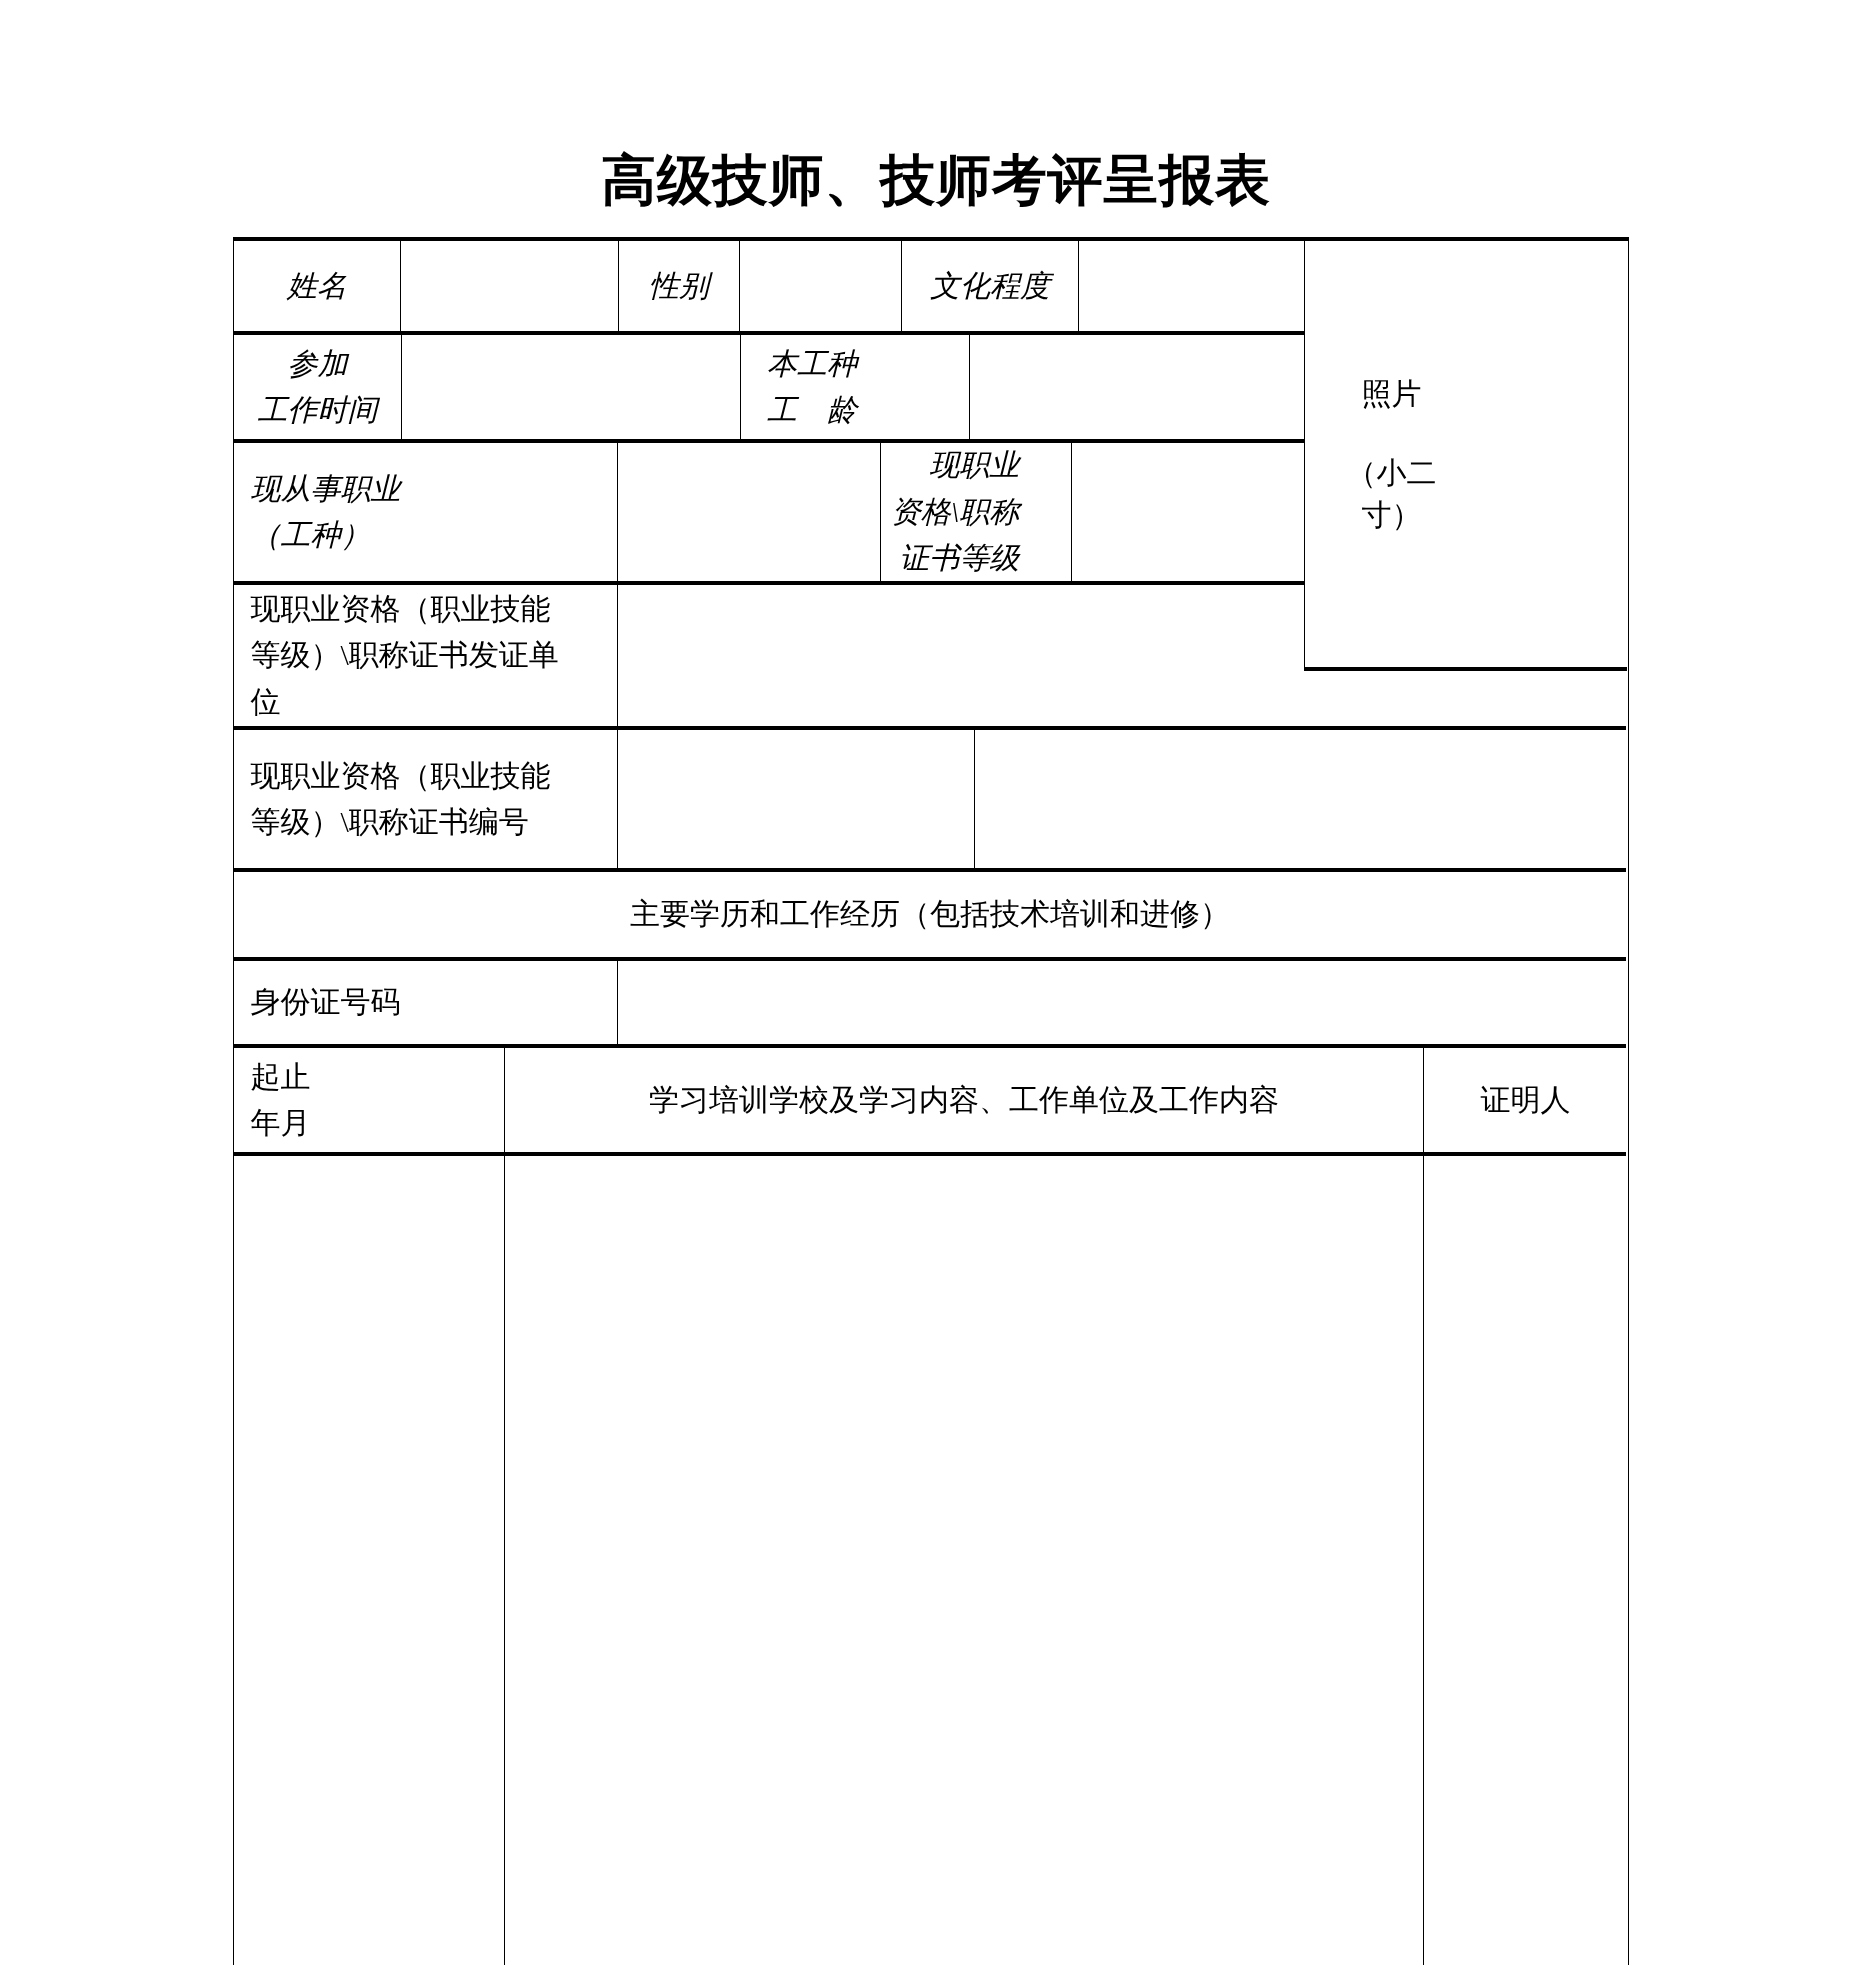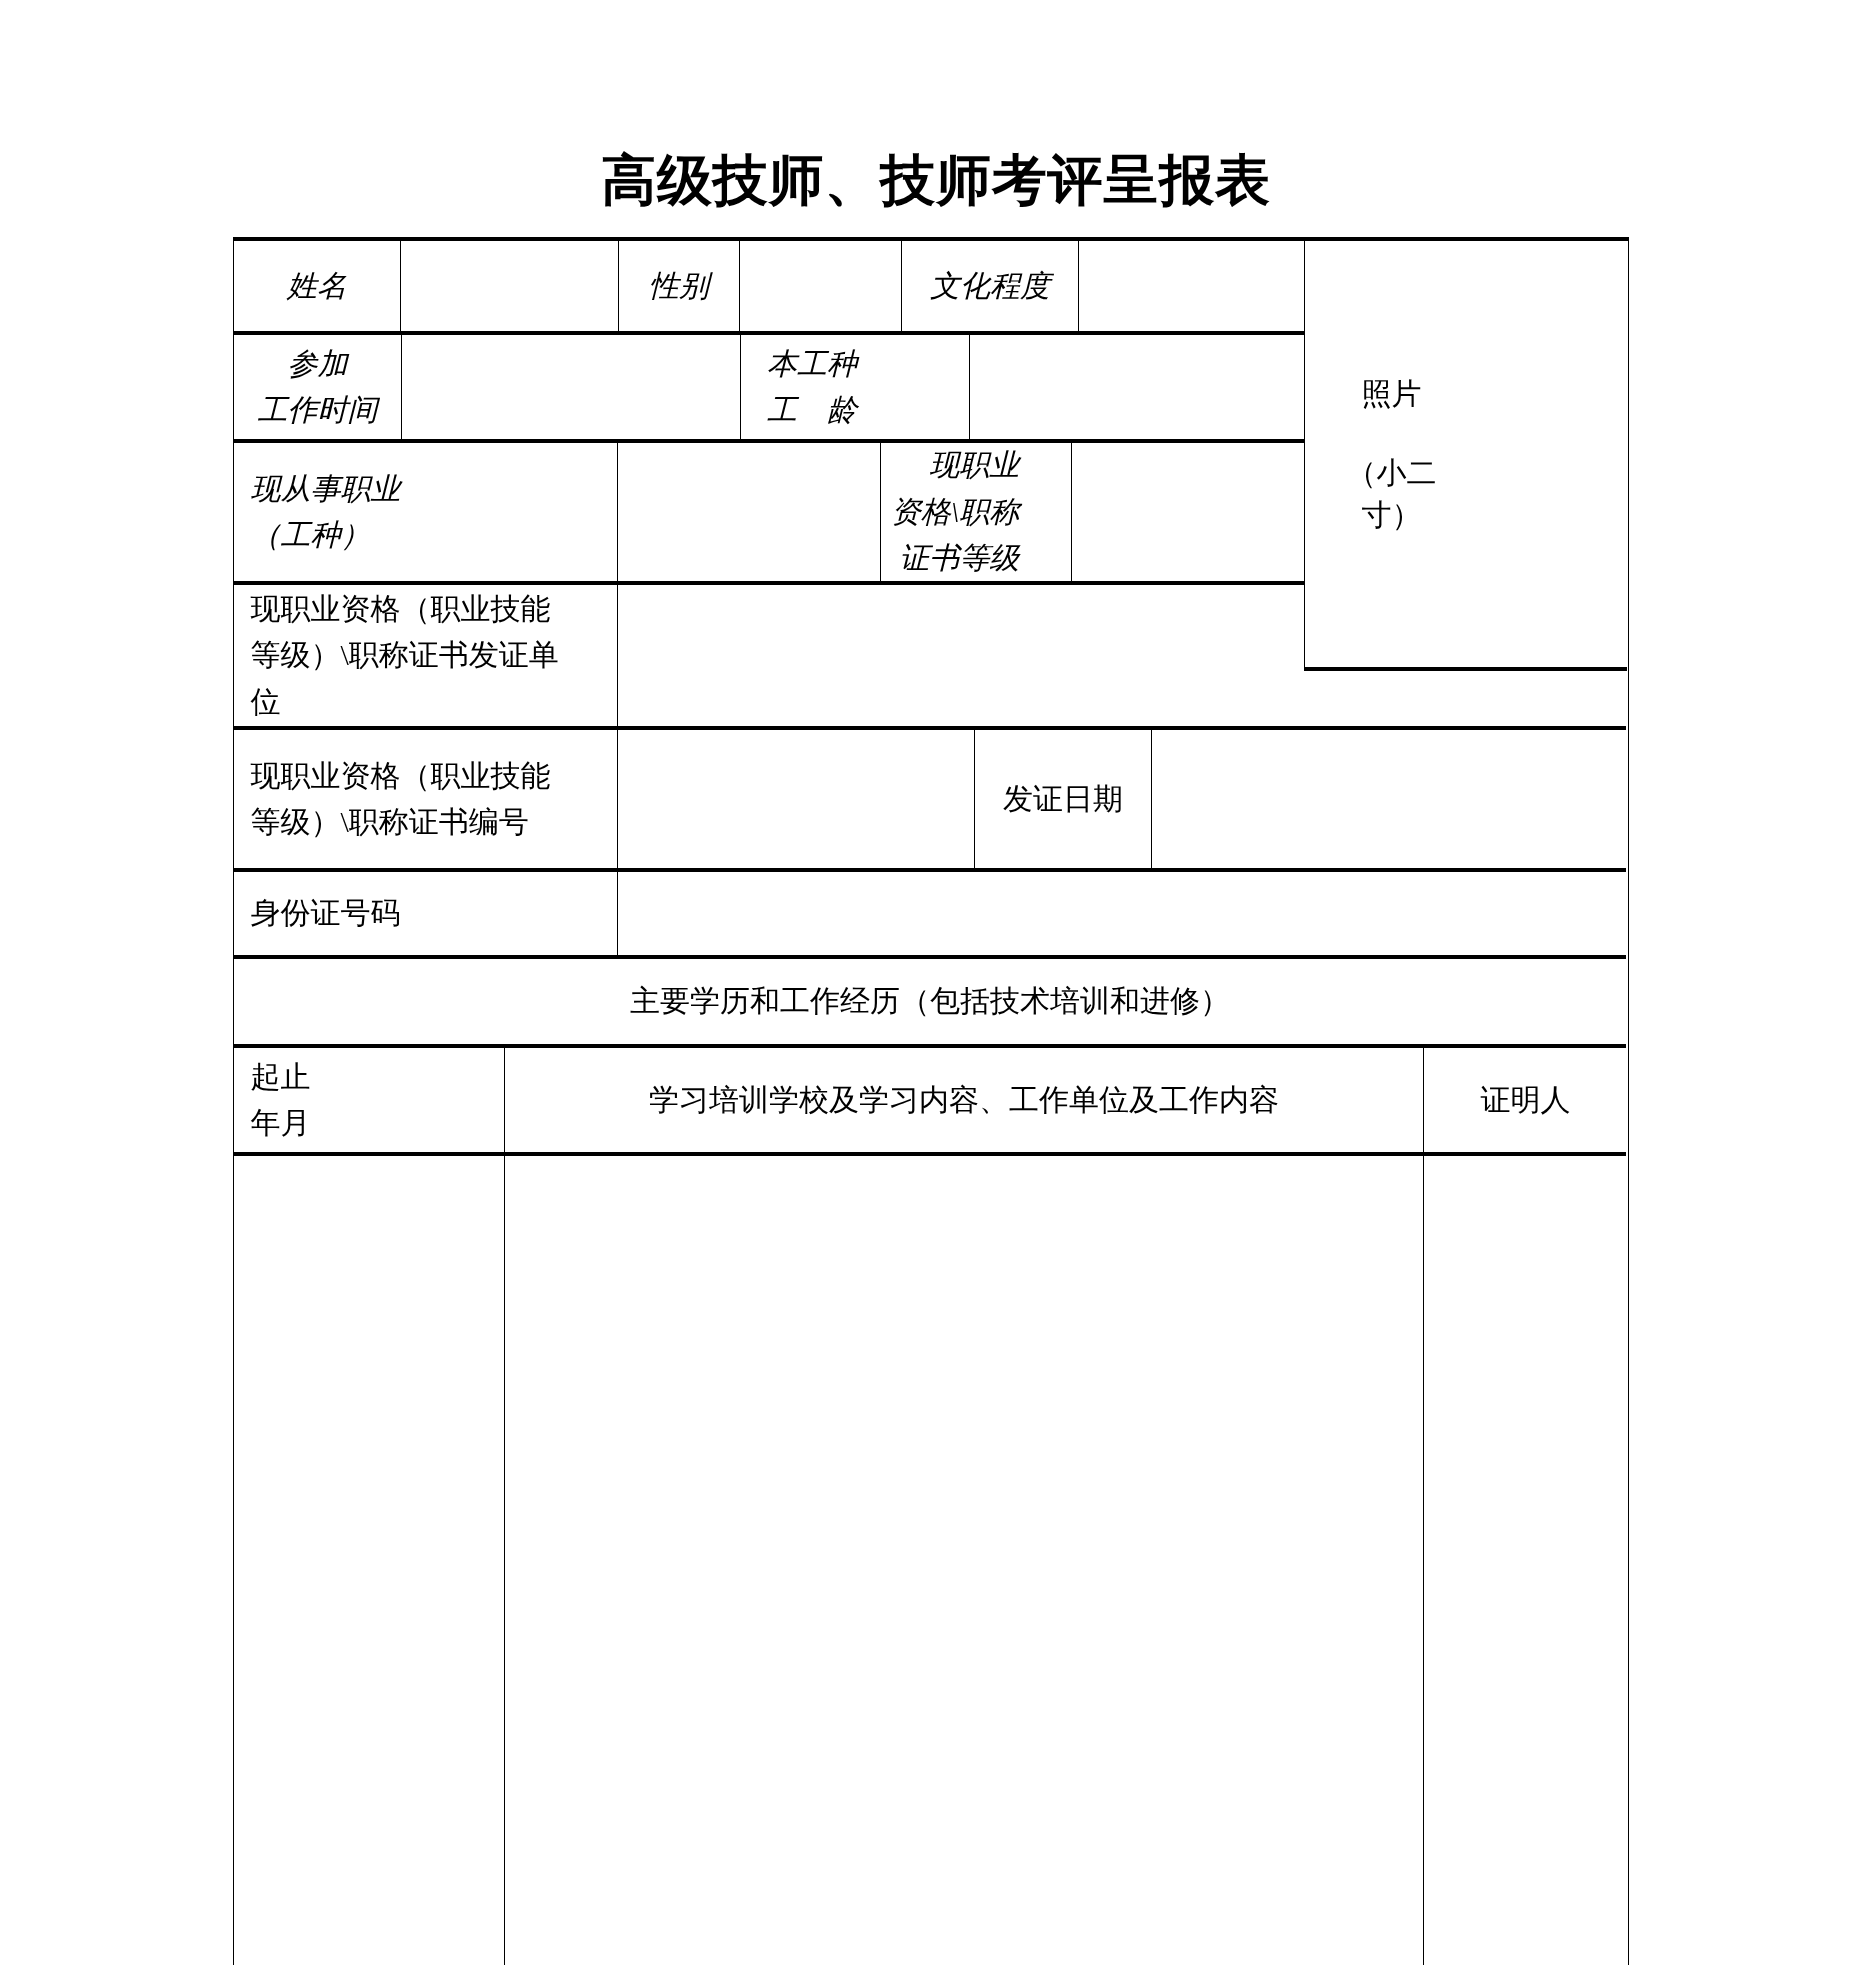--- a/index.html
+++ b/index.html
@@ -97,31 +97,30 @@
       <div class="cell left" style="width:383px">现职业资格（职业技能
 等级）\职称证书发证单
 位</div>
       <div class="cell bl" style="width:1009px"></div>
     </div>
 
     <div class="row r6">
       <div class="cell left" style="width:383px">现职业资格（职业技能
 等级）\职称证书编号</div>
       <div class="cell bl" style="width:357px"></div>
-      <div class="cell bl center" style="width:177px">发证日期</div>
       <div class="cell bl" style="width:476px"></div>
+    </div>
+
+    <div class="row r8">
+      <div class="cell center" style="width:1392px">主要学历和工作经历（包括技术培训和进修）</div>
     </div>
 
     <div class="row r7">
       <div class="cell left" style="width:383px">身份证号码</div>
       <div class="cell bl" style="width:1009px"></div>
-    </div>
-
-    <div class="row r8">
-      <div class="cell center" style="width:1392px">主要学历和工作经历（包括技术培训和进修）</div>
     </div>
 
     <div class="row r9">
       <div class="cell left" style="width:270px">起止
 年月</div>
       <div class="cell bl center" style="width:919px">学习培训学校及学习内容、工作单位及工作内容</div>
       <div class="cell bl center" style="width:204px">证明人</div>
     </div>
 
     <div class="row r10">

